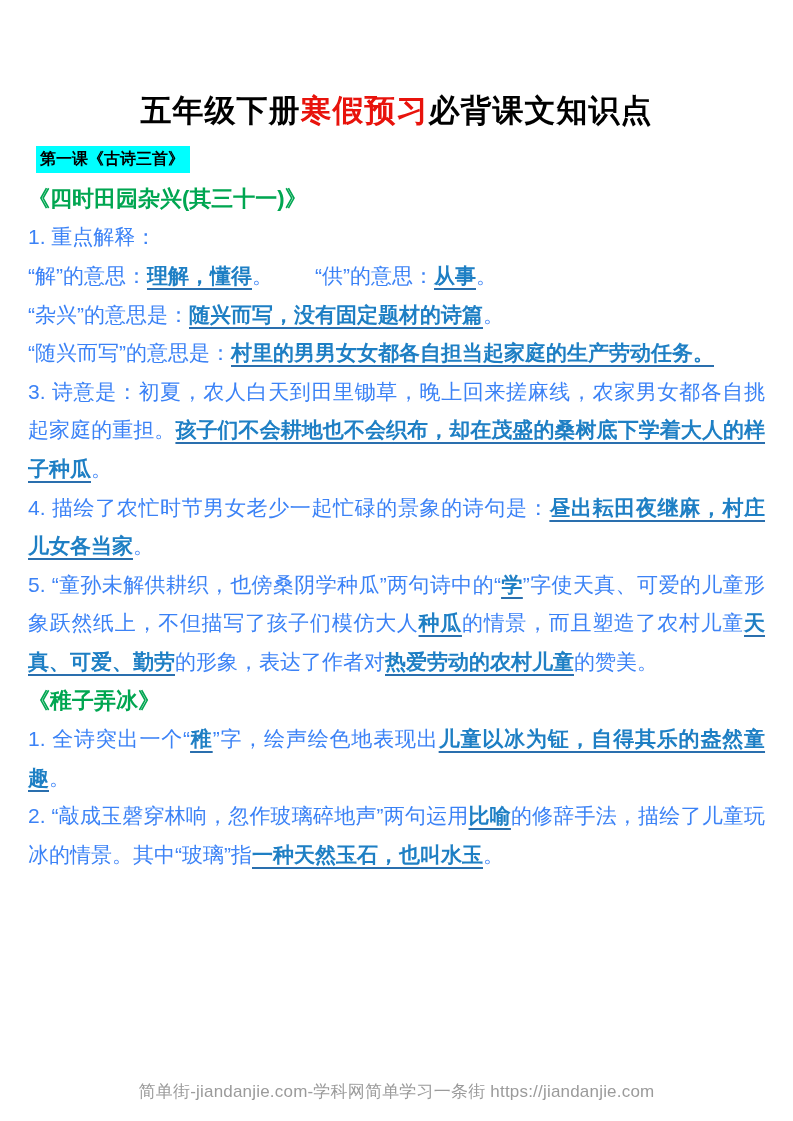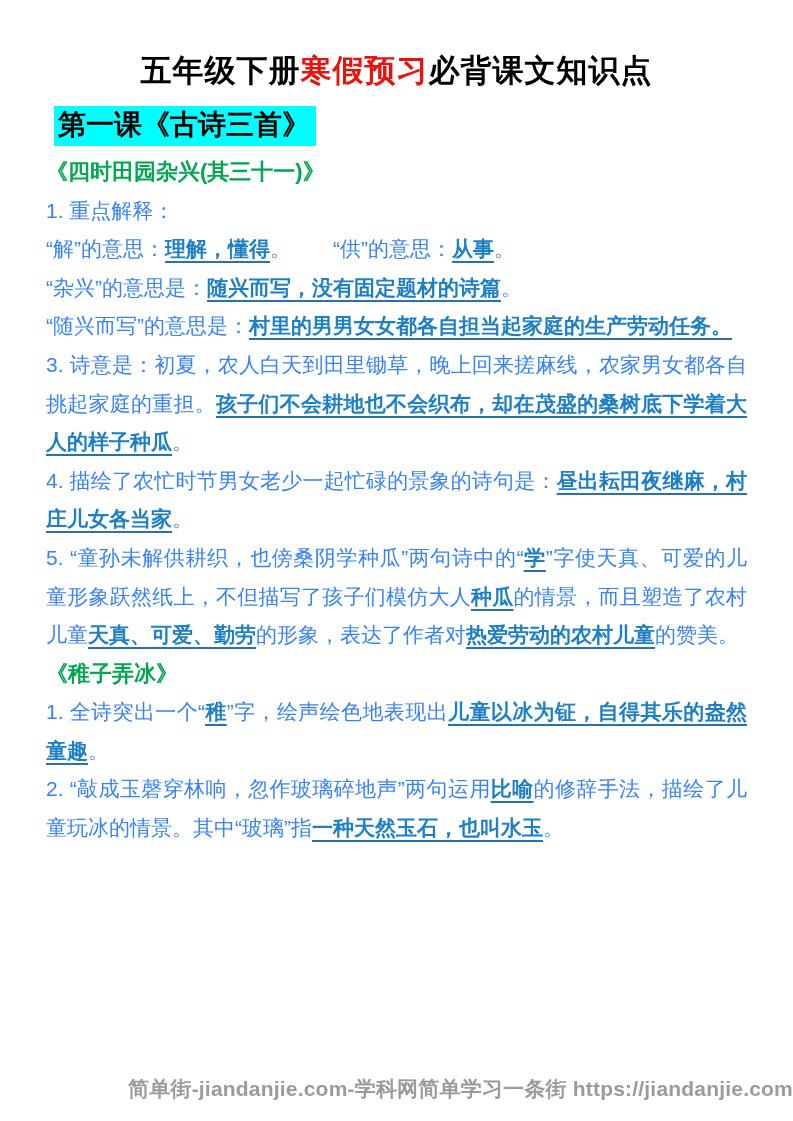--- a/index.html
+++ b/index.html
@@ -9,42 +9,43 @@
   }
   .page {
     position: relative;
     width: 793px;
     height: 1121px;
     background: #ffffff;
     overflow: hidden;
     box-sizing: border-box;
   }
   .inner {
-    padding: 0 46px;
+    padding: 0 28px;
+    margin-top: 40px;
   }
   .doc-title {
     margin: 0;
     padding-top: 52px;
     text-align: center;
     font-size: 31px;
     font-weight: 700;
     color: #000000;
     letter-spacing: 1px;
     line-height: 1.2;
   }
   .doc-title .t-red { color: var(--red, #e8130c); }
   .lesson-header-wrap {
     margin-top: 17px;
     margin-left: 8px;
   }
   .lesson-header {
     display: inline-block;
     background: var(--cyan, #00ffff);
     color: #000000;
-    font-size: 28px;
+    font-size: 16px;
     font-weight: 700;
     padding: 4px 6px 5px 4px;
     line-height: 1.1;
   }
   .doc-body {
     margin-top: 7px;
     font-size: 21px;
     line-height: 38.6px;
     color: #111111;
     text-align: justify;
@@ -63,25 +64,24 @@
     text-decoration: underline;
     text-decoration-color: #2a6fae;
     text-decoration-thickness: 2px;
     text-underline-offset: 5px;
   }
   .footer {
     position: absolute;
     left: 0;
     right: 0;
     bottom: 18px;
-    text-align: right;
-    font-size: 21px;
+    text-align: center;
+    font-size: 17px;
     color: var(--gray, #9b9b9b);
     letter-spacing: 0.2px;
-    font-weight: bold;
   }
 </style>
 </head>
 <body>
 
 <div class="page">
   <div class="inner">
 
     <h1 class="doc-title"><span>五年级下册</span><span class="t-red">寒假预习</span><span>必背课文知识点</span></h1>
 

